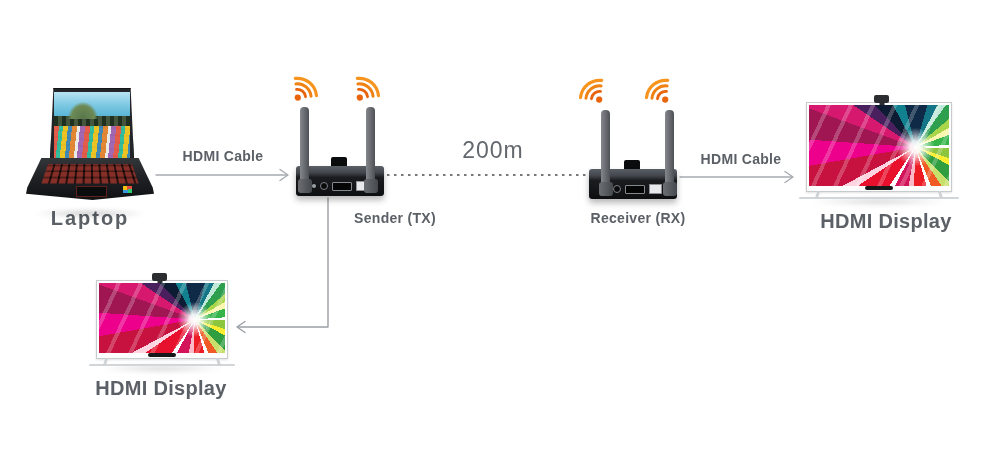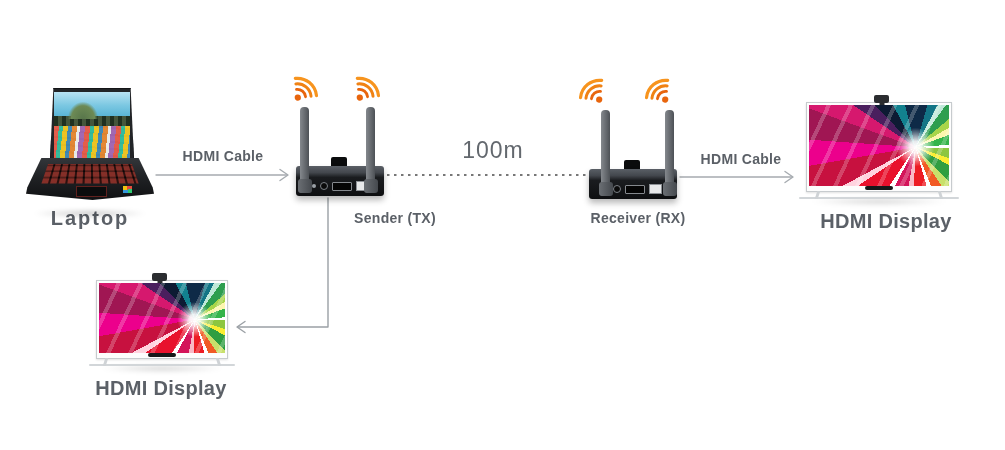--- a/index.html
+++ b/index.html
@@ -156,21 +156,21 @@
       <div class="ports">
         <span class="p-led"></span>
         <span class="p-jack"></span>
         <span class="p-hdmi"></span>
         <span class="p-usb"></span>
       </div>
     </div>
   </div>
   <div class="lbl" style="left:344px;top:210px;width:102px;text-align:center;">Sender (TX)</div>
 
-  <div class="distance" style="left:449px;top:137px;width:88px;">100m</div>
+  <div class="distance" style="left:449px;top:137px;width:88px;">200m</div>
 
   <div>
     <svg class="wifi" style="left:575px;top:73px;transform:scaleX(-1) rotate(-6deg);" viewBox="0 0 36 36">
       <circle cx="8.5" cy="28" r="3.4" fill="#E8650D"></circle>
       <path d="M8 19 A9 9 0 0 1 17 28" stroke="#E8650D" stroke-width="3.1" fill="none" stroke-linecap="round"></path>
       <path d="M8 13 A15 15 0 0 1 23 28" stroke="#F08214" stroke-width="3.3" fill="none" stroke-linecap="round"></path>
       <path d="M8 7 A21 21 0 0 1 29 28" stroke="#F7941E" stroke-width="3.5" fill="none" stroke-linecap="round"></path>
     </svg>
     <svg class="wifi" style="left:641px;top:73px;transform:scaleX(-1) rotate(-6deg);" viewBox="0 0 36 36">
       <circle cx="8.5" cy="28" r="3.4" fill="#E8650D"></circle>

